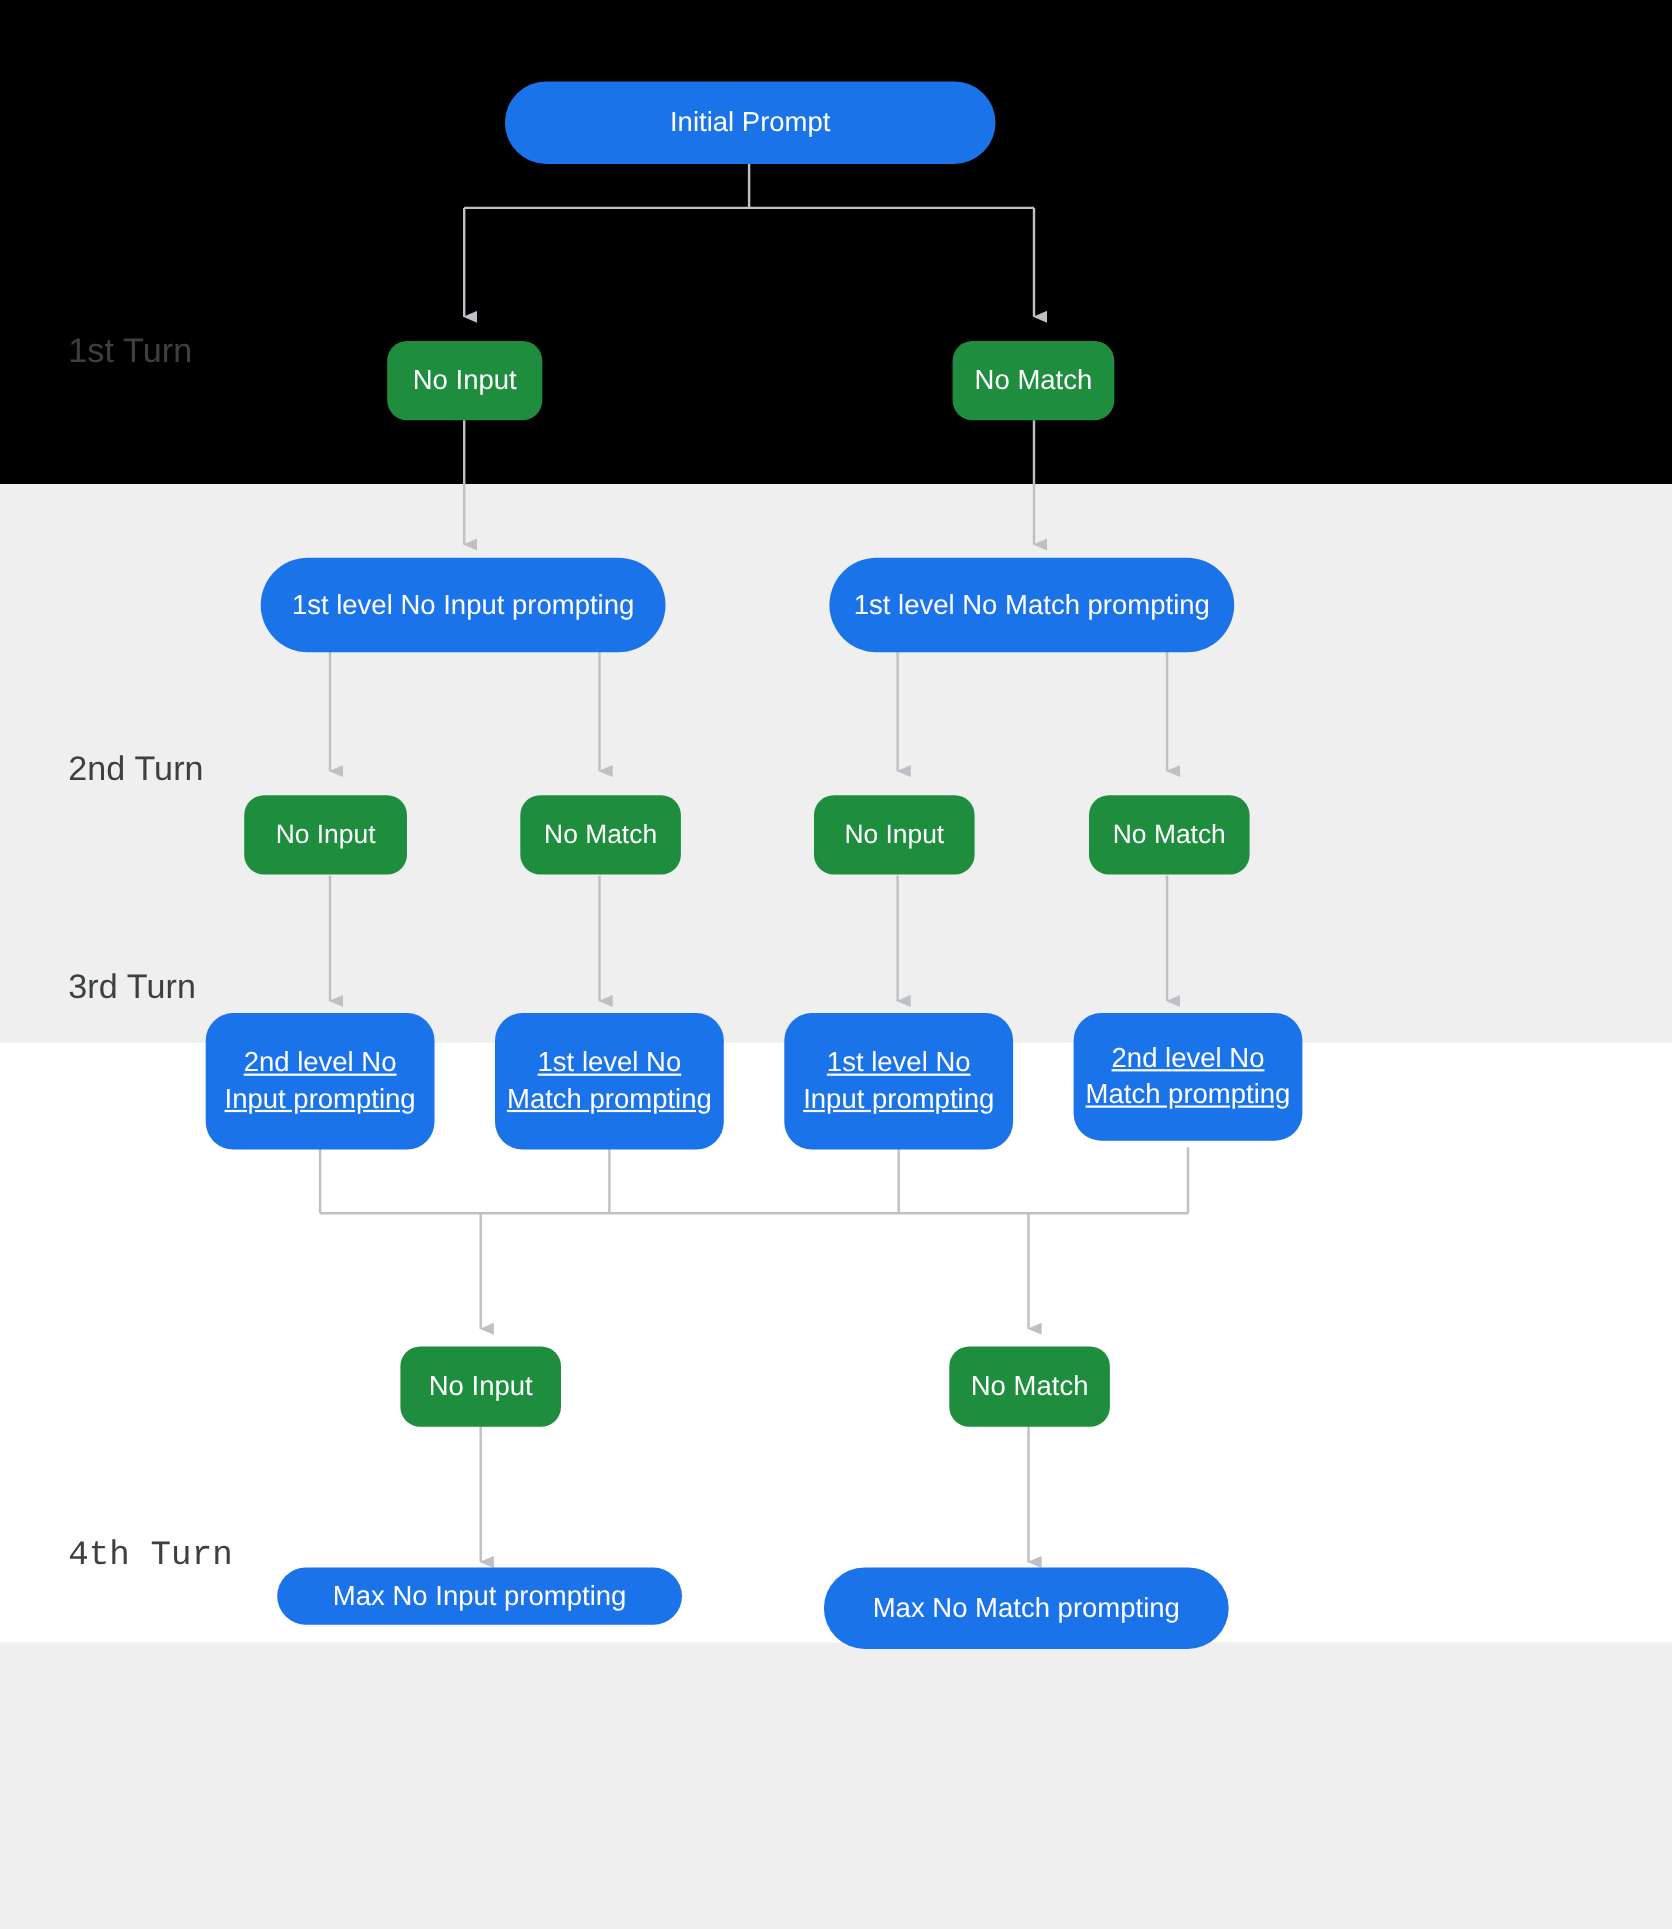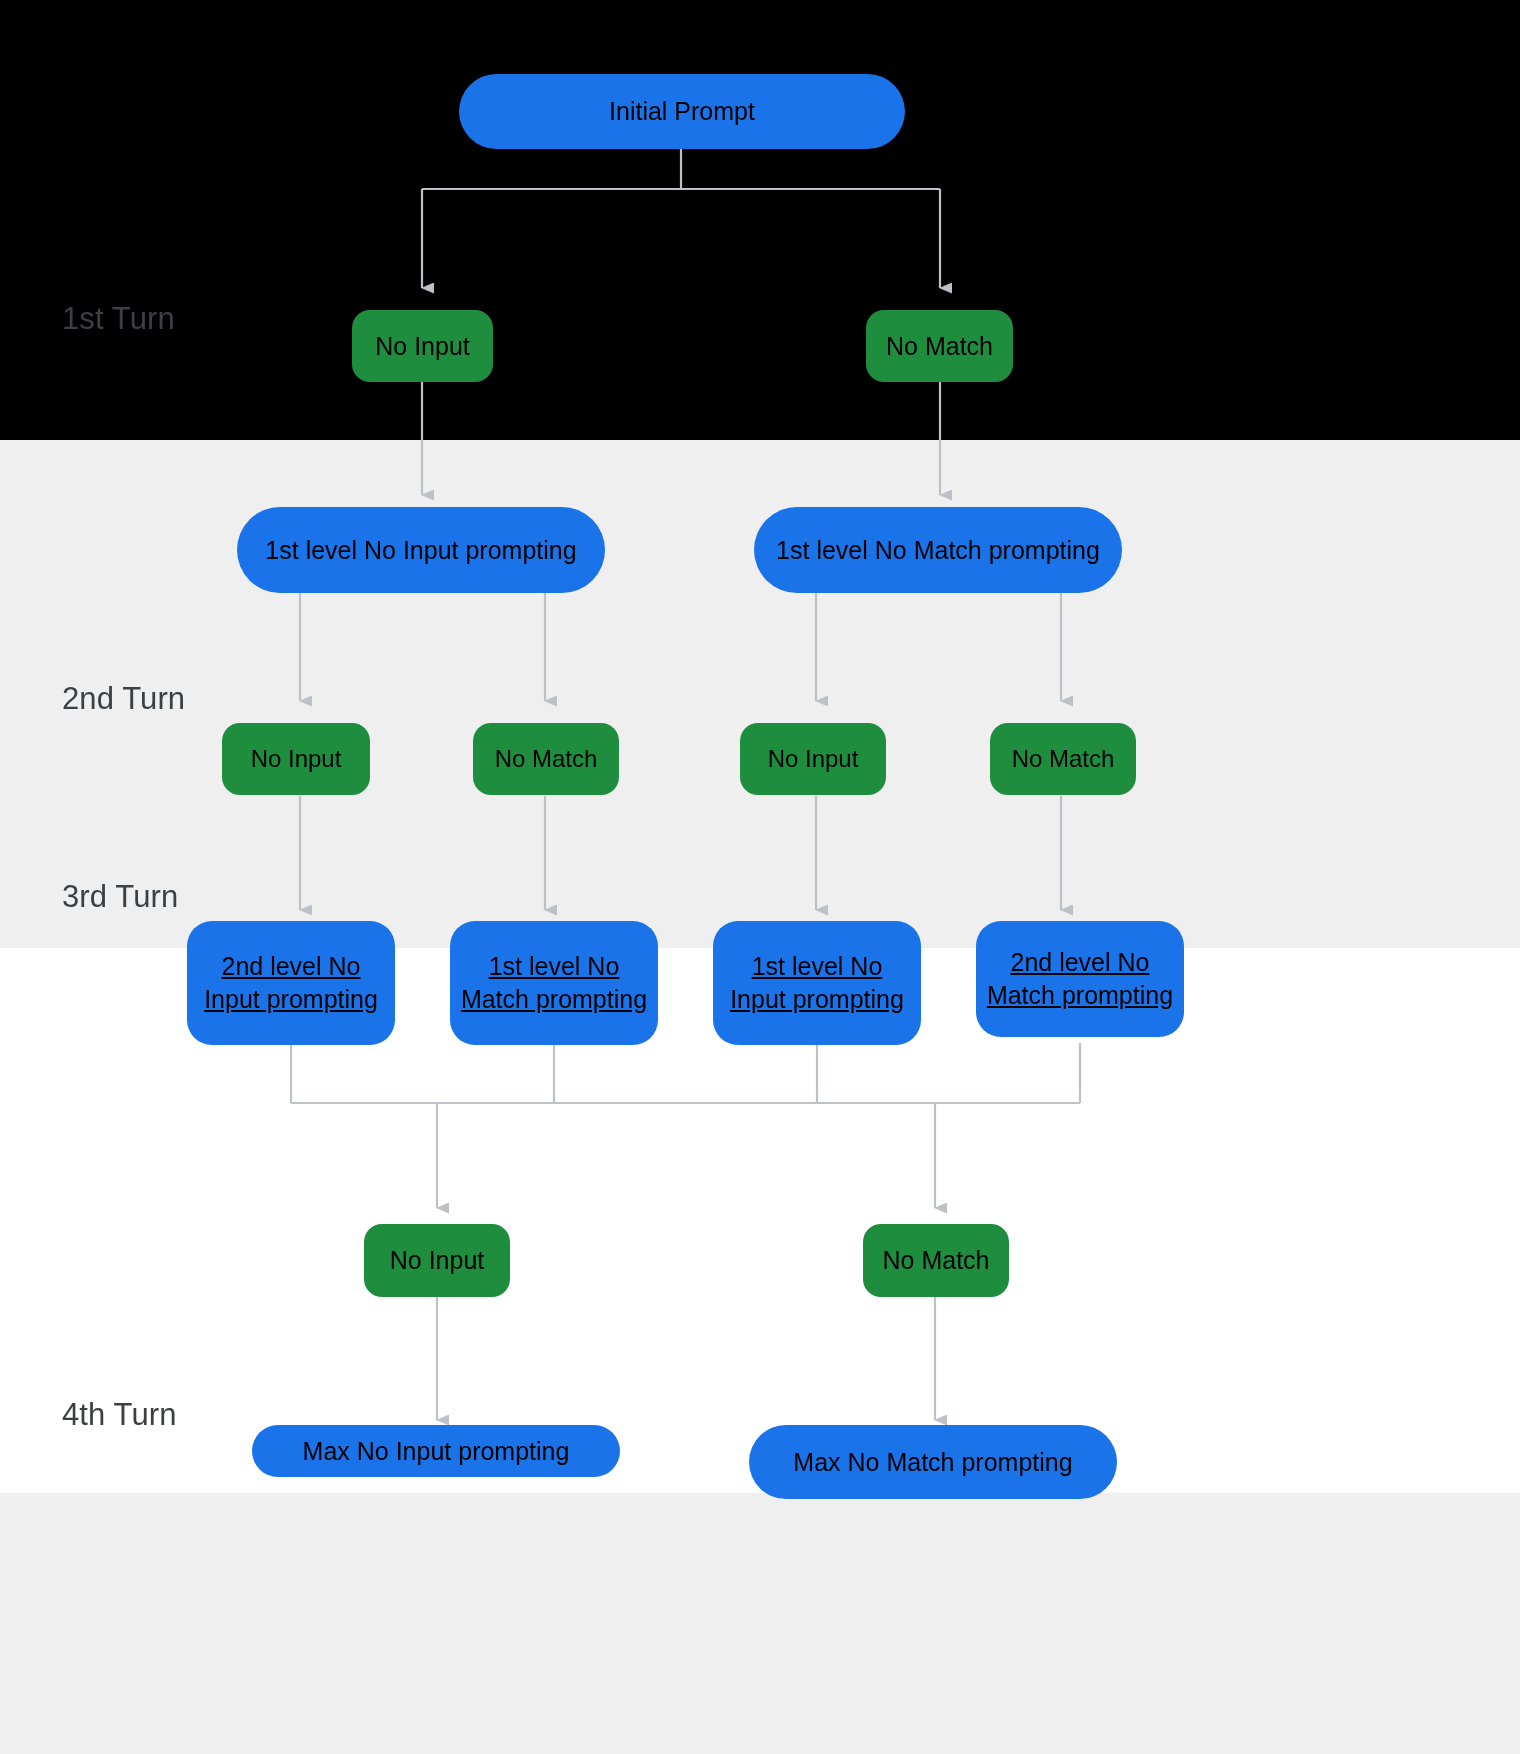--- a/index.html
+++ b/index.html
@@ -44,21 +44,21 @@
     white-space: nowrap;
   }
 
   
   .node {
     position: absolute;
     display: flex;
     align-items: center;
     justify-content: center;
     text-align: center;
-    color: #000000;
+    color: #ffffff;
     font-size: 25px;
     line-height: 1.32;
     padding: 6px 10px;
     white-space: pre-line;
   }
   .node.blue  { background: #1a73e8; }
   .node.green { background: #1e8e3e; }
 
   
   .pill   { border-radius: 999px; }
@@ -115,21 +115,21 @@
       <path d="M935,1103 L935,1208" marker-end="url(#arw)"></path>
 
       <path d="M437,1296 L437,1420" marker-end="url(#arw)"></path>
       <path d="M935,1296 L935,1420" marker-end="url(#arw)"></path>
     </g>
   </svg>
 
   <div class="turn-label" style="left:62px;  top:302px;">1st Turn</div>
   <div class="turn-label" style="left:62px;  top:682px;">2nd Turn</div>
   <div class="turn-label" style="left:62px;  top:880px;">3rd Turn</div>
-  <div class="turn-label" style="left:62px;  top:1398px;">4th Turn</div>
+  <div class="turn-label" style="left:62px;  top:1398px;font-family:Liberation Mono, monospace;">4th Turn</div>
 
   <div class="node blue pill" style="left:459px; top:74px; width:446px; height:75px;">Initial Prompt</div>
 
   <div class="node green rrect" style="left:352px; top:310px; width:141px; height:72px;">No Input</div>
   <div class="node green rrect" style="left:866px; top:310px; width:147px; height:72px;">No Match</div>
 
   <div class="node blue pill" style="left:237px; top:507px; width:368px; height:86px;">1st level No Input prompting</div>
   <div class="node blue pill" style="left:754px; top:507px; width:368px; height:86px;">1st level No Match prompting</div>
 
   <div class="node green rrect small" style="left:222px; top:723px; width:148px; height:72px;">No Input</div>

